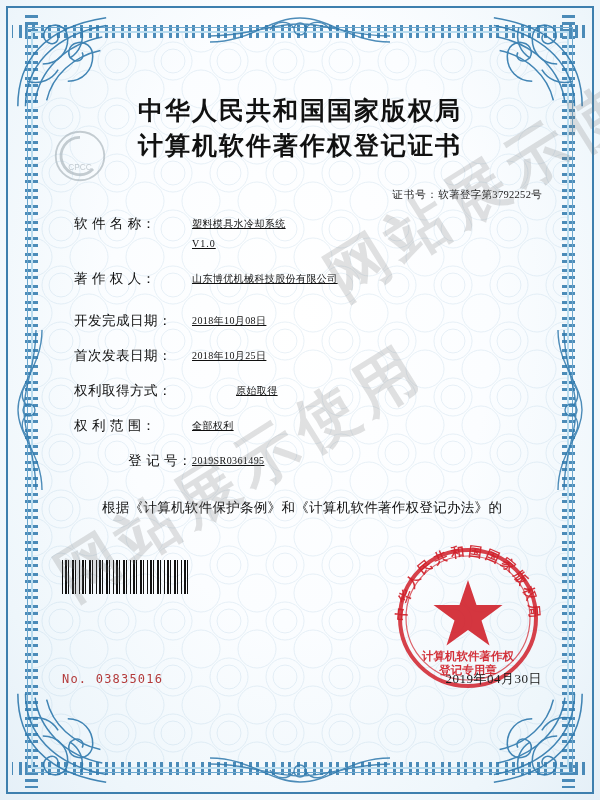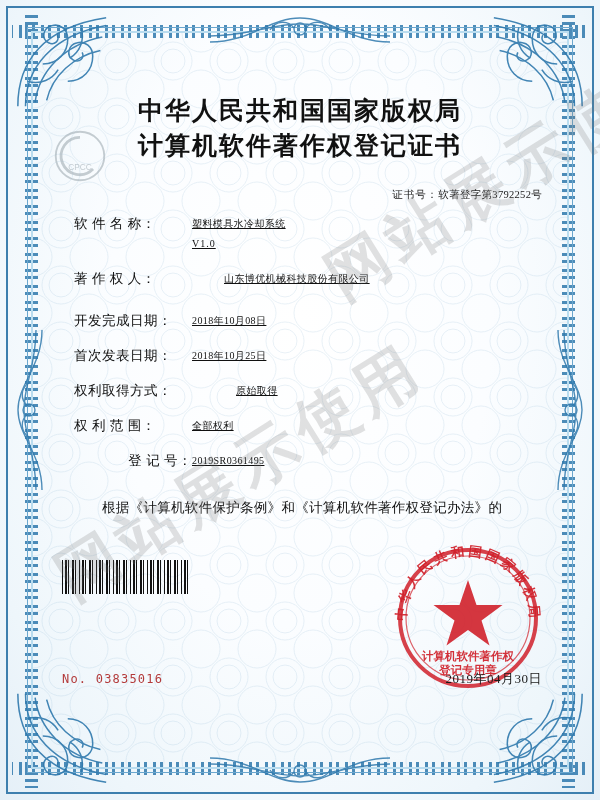--- a/index.html
+++ b/index.html
@@ -364,21 +364,21 @@
     <div class="fields">
 
       <div class="field-row">
         <div class="field-label">软 件 名 称：</div>
         <div class="field-value">
           <span>塑料模具水冷却系统</span>
           <span class="v2">V1.0</span>
         </div>
       </div>
 
-      <div class="field-row" style="margin-top:12px;gap:32px;">
+      <div class="field-row" style="margin-top:12px;">
         <div class="field-label">著 作 权 人：</div>
         <div class="field-value">山东博优机械科技股份有限公司</div>
       </div>
 
       <div class="field-row" style="margin-top:22px;">
         <div class="field-label">开发完成日期：</div>
         <div class="field-value">2018年10月08日</div>
       </div>
 
       <div class="field-row" style="margin-top:10px;">

